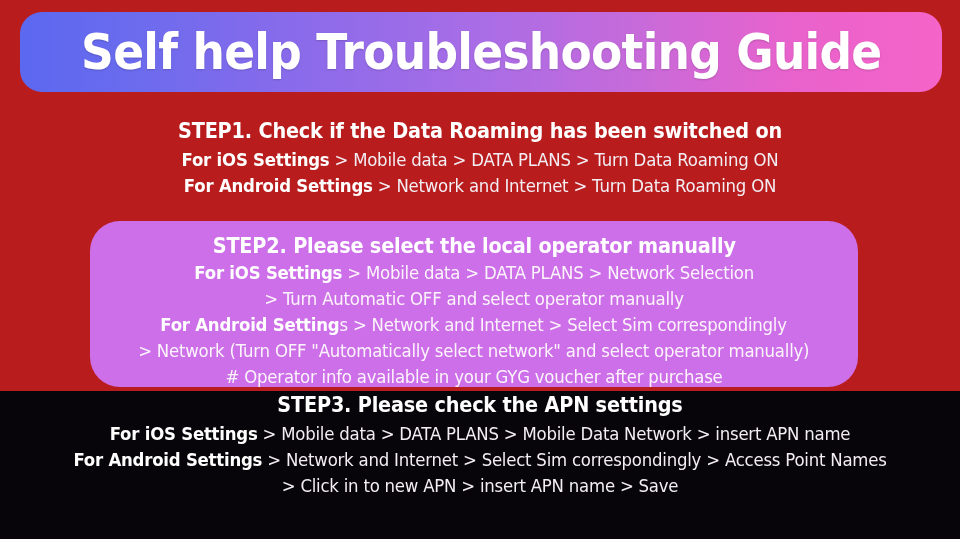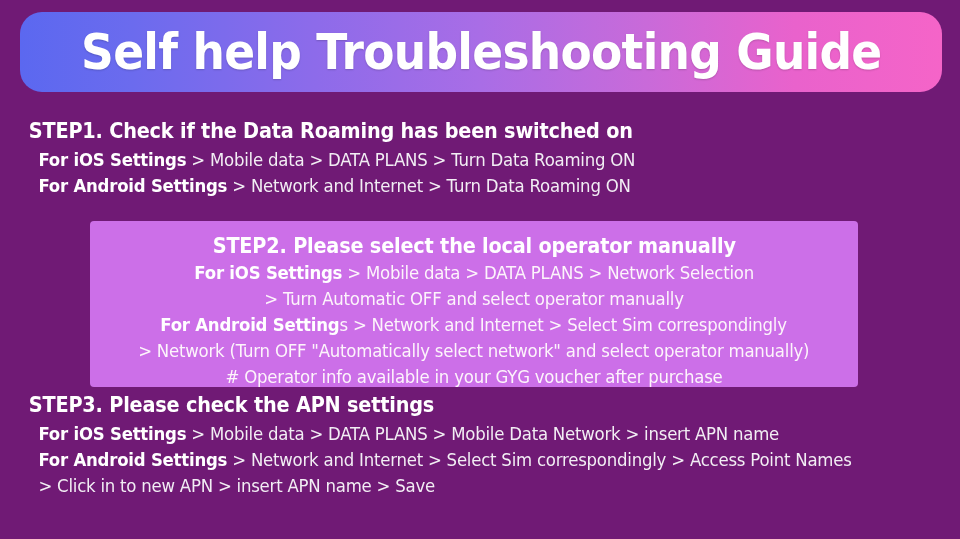--- a/index.html
+++ b/index.html
@@ -14,22 +14,22 @@
   body {
     background: #070509;
     font-family: "Liberation Sans", sans-serif;
     color: #ffffff;
     -webkit-font-smoothing: antialiased;
   }
 
   .poster {
     position: relative;
     width: 960px;
-    height: 539px;
-    background: #701a75;
+    height: 391px;
+    background: #b91c1c;
   }
 
   
   .header-banner {
     position: absolute;
     left: 20px;
     top: 12px;
     width: 922px;
     height: 80px;
     border-radius: 22px;
@@ -56,21 +56,21 @@
     color: #ffffff;
     white-space: nowrap;
     transform: scaleX(0.93);
     text-shadow: 0 1px 2px rgba(0,0,0,0.18);
   }
 
   
   .step-block {
     position: absolute;
     width: 100%;
-    text-align: left;
+    text-align: center;
   }
 
   .step-heading {
     font-family: "DejaVu Sans", "Liberation Sans", sans-serif;
     font-weight: 700;
     font-size: 20.5px;
     line-height: 26px;
     letter-spacing: -0.2px;
     color: #ffffff;
     white-space: nowrap;
@@ -97,21 +97,21 @@
   
   #step1-block { left: 0; top: 118px; }
 
   
   .step2-card {
     position: absolute;
     left: 90px;
     top: 221px;
     width: 768px;
     height: 166px;
-    border-radius: 4px;
+    border-radius: 30px;
     background: #CC6FE8;
     display: flex;
     flex-direction: column;
     align-items: center;
     justify-content: center;
     padding-top: 14px;
   }
 
   .step2-card .step-heading { color: #ffffff; }
   .step2-card .step-line { color: #fdf4fb; }

